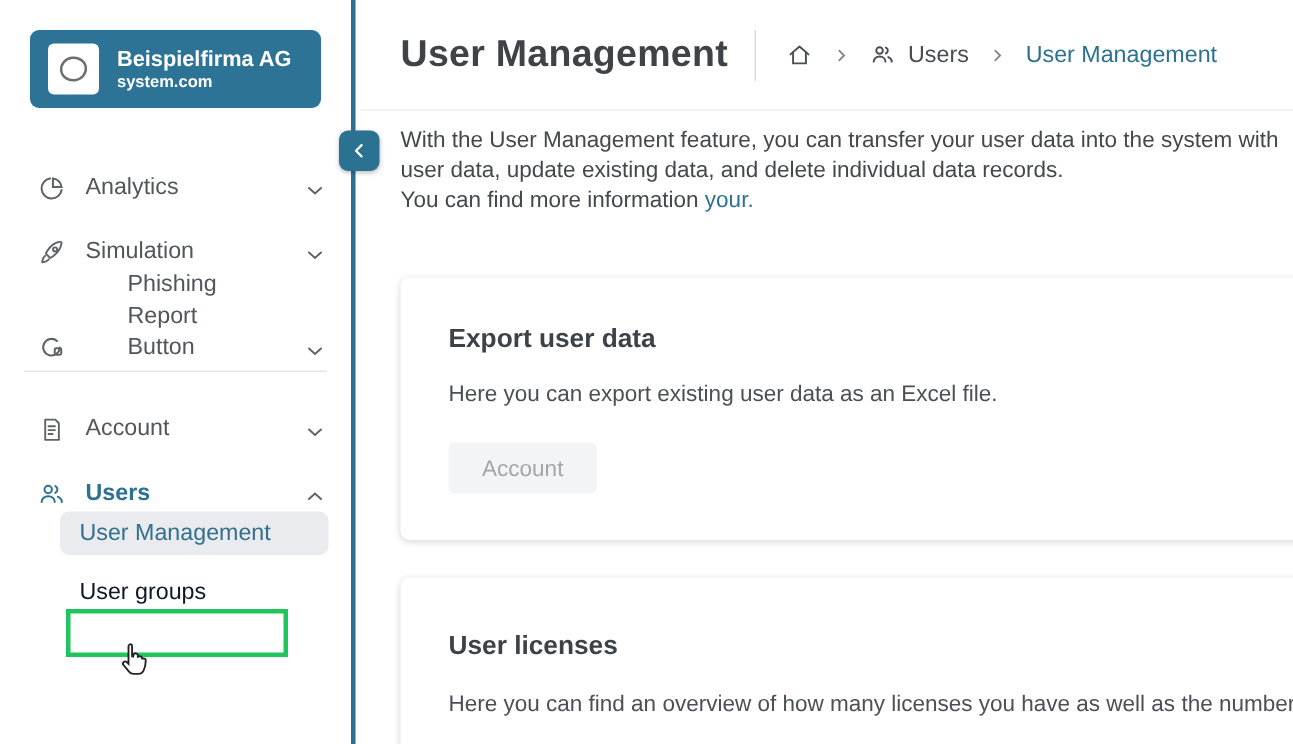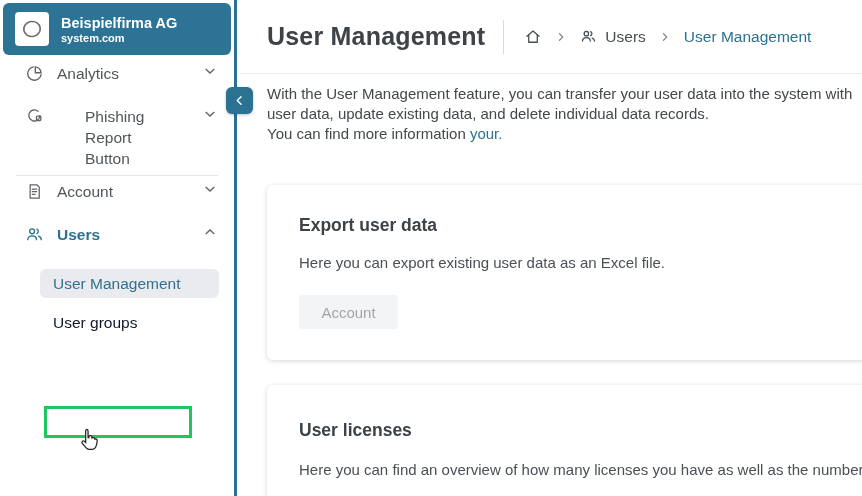--- a/index.html
+++ b/index.html
@@ -3,29 +3,29 @@
 <meta charset="utf-8">
 <style>
   * { margin:0; padding:0; box-sizing:border-box; }
   html,body { width:862px; height:496px; overflow:hidden; background:#fff;
               font-family:"Liberation Sans", sans-serif; }
   body { position:relative; }
 
   
   .sidebar { position:absolute; left:0; top:0; width:237px; height:496px;
              background:#fff; border-right:3px solid #2b7191; z-index:2; }
-  .org-card { margin:3px; height:52px; background:#2d7396; border-radius:6px;
+  .org-card { margin:20px; height:52px; background:#2d7396; border-radius:6px;
               display:flex; align-items:center; padding:0 12px; gap:12px; cursor:pointer; }
   .org-logo { width:34px; height:34px; background:#fff; border-radius:4px;
               display:flex; align-items:center; justify-content:center; flex:0 0 auto; }
   .org-name { color:#fff; font-size:14.5px; font-weight:bold; line-height:18px; }
   .org-domain { color:#fff; font-size:11px; font-weight:bold; }
 
   nav { margin-top:8px; }
-  .nav-item { display:flex; align-items:flex-start; height:43px; padding:0 16px 0 24px;
+  .nav-item { display:flex; align-items:flex-end; height:43px; padding:0 16px 0 24px;
               cursor:pointer; color:#5a6065; }
   .nav-item.tall { height:64px;gap:28px; }
   .nav-icon { width:20px; height:20px; flex:0 0 auto; display:flex;
               align-items:center; justify-content:center; color:#5f6368; }
   .nav-label { margin-left:13px; flex:1; font-size:15.5px; line-height:21px; color:#50565b; }
   .nav-chevron { width:16px; height:16px; color:#5f6368; display:flex; }
   .nav-item.active .nav-label { color:#2b7191; font-weight:bold; }
   .nav-item.active .nav-icon { color:#2b7191; }
   .nav-divider { height:1px; background:#e4e7e9; margin:5px 16px; }
 
@@ -99,20 +99,35 @@
         </svg>
       </span>
       <span class="nav-label">Analytics</span>
       <span class="nav-chevron">
         <svg width="16" height="16" viewBox="0 0 24 24" fill="none" stroke="currentColor" stroke-width="2" stroke-linecap="round">
             <path d="M6 9.5l6 5.5 6-5.5"></path>
           </svg>
       </span>
     </div>
 
+    <div class="nav-item">
+      <span class="nav-icon">
+        <svg width="19" height="19" viewBox="0 0 24 24" fill="none" stroke="currentColor" stroke-width="1.6" stroke-linecap="round" stroke-linejoin="round">
+          <path d="M14 4.5c2.3-1.4 4.6-1.9 6-1.5.4 1.4-.1 3.7-1.5 6-1.9 3.2-5 6-7.8 7.4L7 12.7C8.4 9.9 10.8 6.4 14 4.5z"></path>
+          <circle cx="14.8" cy="9.2" r="1.7"></circle>
+          <path d="M6.5 14.5c-1.5 1-2.3 3.2-2.5 5.5 2.3-.2 4.5-1 5.5-2.5"></path>
+        </svg>
+      </span>
+      <span class="nav-label">Simulation</span>
+      <span class="nav-chevron">
+        <svg width="16" height="16" viewBox="0 0 24 24" fill="none" stroke="currentColor" stroke-width="2" stroke-linecap="round">
+            <path d="M6 9.5l6 5.5 6-5.5"></path>
+          </svg>
+      </span>
+    </div>
 
 
     <div class="nav-item tall">
       <span class="nav-icon">
         <svg width="19" height="19" viewBox="0 0 24 24" fill="none" stroke="currentColor" stroke-width="1.7" stroke-linecap="round">
           <path d="M16.5 5.5A7 7 0 1 0 18.8 11"></path>
           <rect x="14.5" y="11.5" width="5.5" height="5.5" rx="1.2"></rect>
         </svg>
       </span>
       <span class="nav-label">Phishing Report Button</span>

